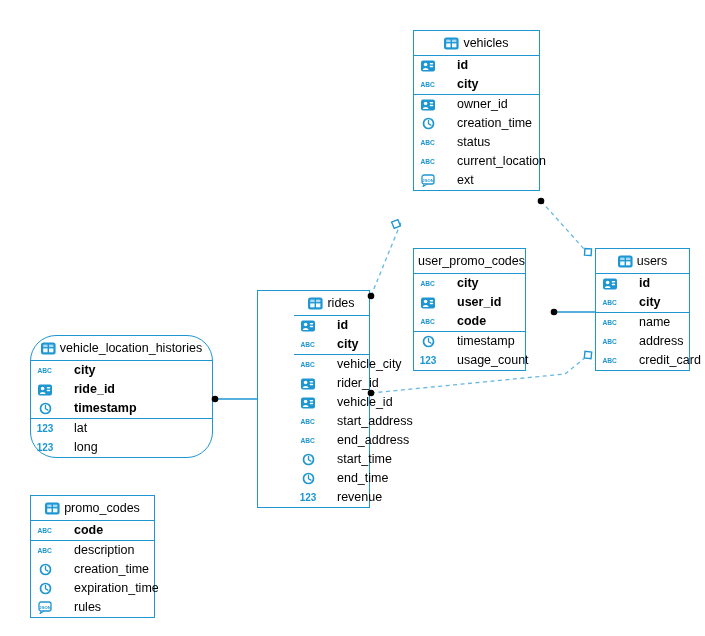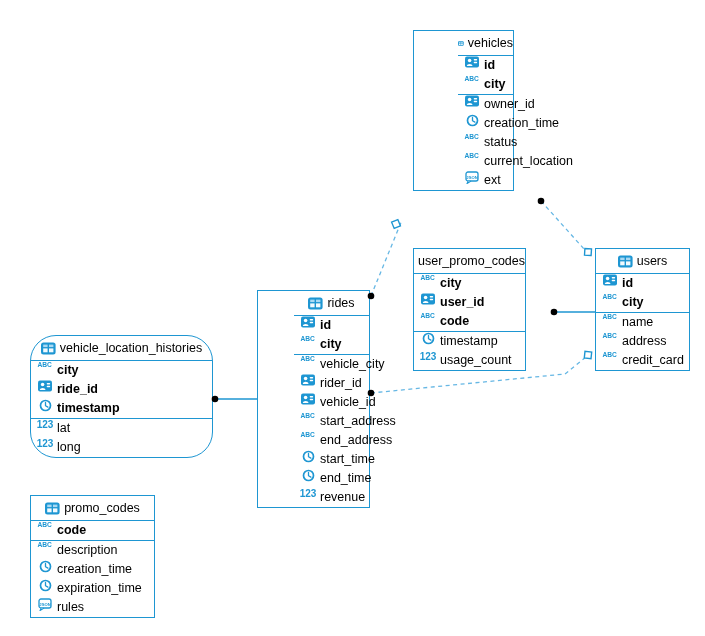--- a/index.html
+++ b/index.html
@@ -12,21 +12,21 @@
   .table{
     position:absolute;z-index:2;background:#fff;
     border:1.5px solid var(--blue,#1e96d2);box-sizing:border-box;
   }
   .thead{
     height:24px;display:flex;align-items:center;justify-content:center;gap:4px;
     border-bottom:1.5px solid var(--blue,#1e96d2);
     font-size:12.5px;color:#000;white-space:nowrap;
   }
   .row{
-    height:19px;display:flex;align-items:flex-start;gap:3px;
+    height:19px;display:flex;align-items:center;gap:20px;
     padding:0 4px 0 5px;font-size:12.5px;color:#000;white-space:nowrap;
   }
   .row.pk{font-weight:700;}
   .divider{height:0;border-top:1.5px solid var(--blue,#1e96d2);}
   .icon-cell{flex:0 0 18px;width:18px;display:flex;align-items:center;justify-content:center;}
   .icon-abc{color:var(--blue,#1e96d2);font-weight:700;font-size:7px;letter-spacing:0;transform:scaleX(.95);}
   .icon-123{color:var(--blue,#1e96d2);font-weight:600;font-size:10px;}
   .cname{line-height:19px;}
 </style>
 </head>
@@ -51,21 +51,21 @@
         <polyline points="541,201 584,249" fill="none" stroke="#66b7e4" stroke-width="1.3" stroke-dasharray="4 3.5"></polyline>
         <polygon points="591.1,255.5 584.5,255.1 584.9,248.5 591.5,248.9" fill="#fff" stroke="#1e96d2" stroke-width="1.4"></polygon>
         <circle cx="541" cy="201" r="3.3" fill="#000000"></circle>
       </g>
       <g>
         <polyline points="371,393 565,374 586,357" fill="none" stroke="#66b7e4" stroke-width="1.3" stroke-dasharray="4 3.5"></polyline>
         <polygon points="591.7,352.0 591.0,358.7 584.3,358.0 585.0,351.3" fill="#fff" stroke="#1e96d2" stroke-width="1.4"></polygon>
         <circle cx="371" cy="393" r="3.3" fill="#000000"></circle>
       </g>
     </svg>
-<div class="table" style="left: 413px; top: 30px; width: 101px; padding-left: 44px;">
+<div class="table" style="left: 413px; top: 30px; width: 127px;">
       <div class="thead">
       <svg width="15" height="13" viewBox="0 0 15 13">
     <rect x="0" y="0.5" width="14.6" height="12" rx="2.5" fill="#1e96d2"></rect>
     <rect x="2.2" y="2.6" width="4.4" height="2.5" fill="#a9d9f3"></rect>
     <rect x="8" y="2.6" width="4.4" height="2.5" fill="#a9d9f3"></rect>
     <rect x="2.2" y="6.4" width="4.4" height="3.9" fill="#f2fafe"></rect>
     <rect x="8" y="6.4" width="4.4" height="3.9" fill="#f2fafe"></rect>
   </svg>
       <span>vehicles</span>
     </div>

